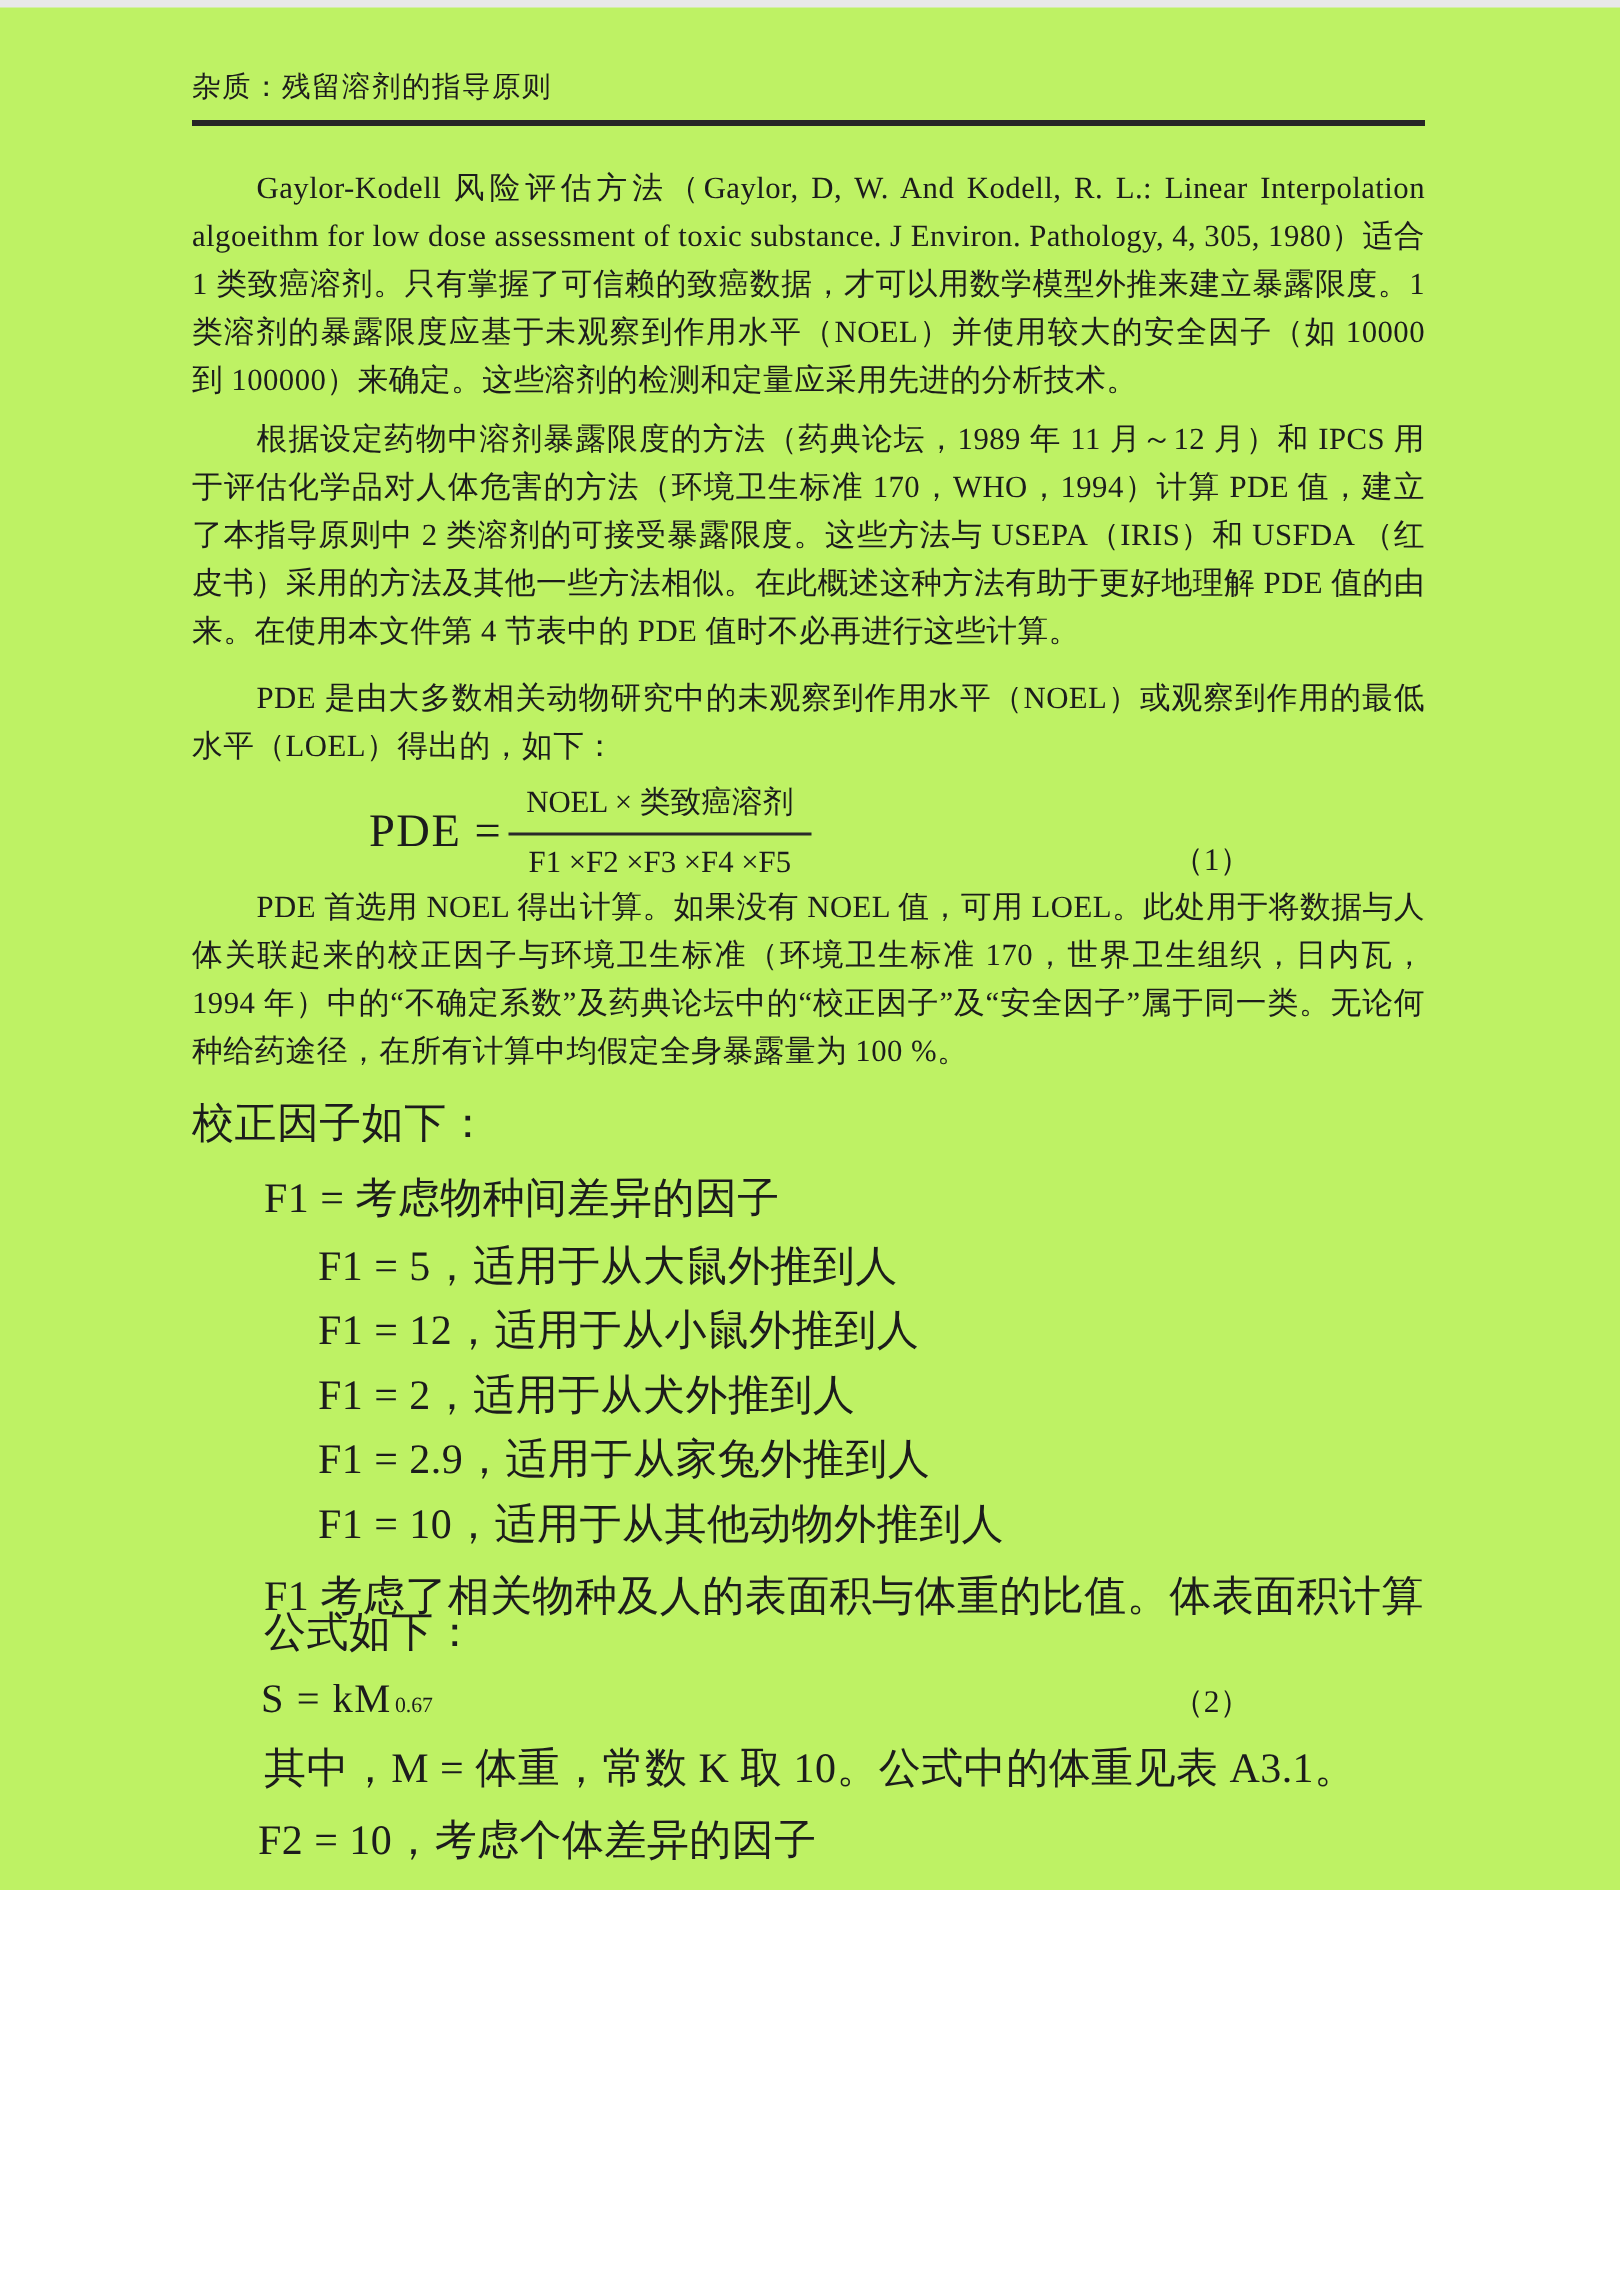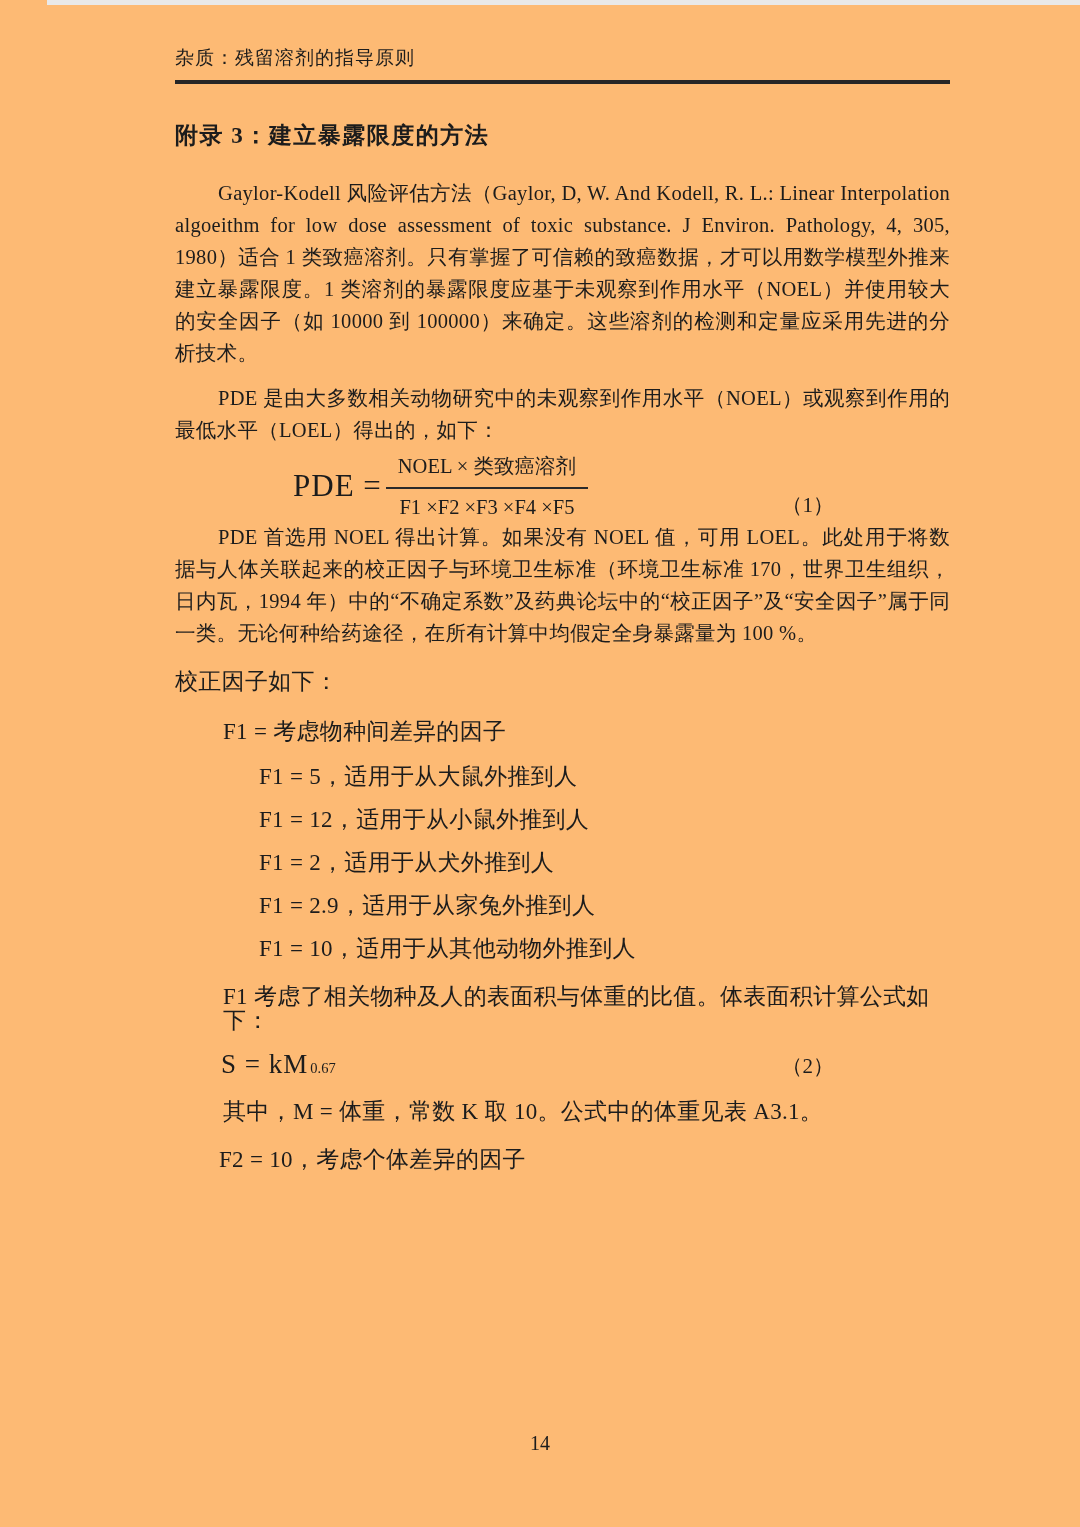--- a/index.html
+++ b/index.html
@@ -2,27 +2,26 @@
 <html lang="zh"><head>
 <meta charset="utf-8">
 <style>
   * { box-sizing: border-box; }
   html, body { margin: 0; padding: 0; }
   body { background: #ffffff; }
 
   .page {
     position: relative;
     width: 1080px;
-    height: 1527px;
+    height: 1260px;
     margin: 0 auto;
-    background: #fdba74;
+    background: #bef264;
     color: #1c1c1c;
     font-family: "Liberation Serif", "DejaVu Serif", serif;
     overflow: hidden;
-    padding-left: 47px;
   }
 
   .top-strip {
     height: 5px;
     background: #e9e9e9;
   }
 
   .content {
     padding: 0 130px 0 128px;
   }
@@ -83,21 +82,21 @@
   .eq-number {
     margin-left: auto;
     margin-right: 116px;
     align-self: flex-end;
     font-size: 21px;
   }
 
   
   .line {
     margin: 0;
-    font-size: 23px;
+    font-size: 28px;
     line-height: 24px;
     letter-spacing: 0.3px;
   }
   .mt-lg { margin-top: 26px; }
   .mt-md { margin-top: 19px; }
   .L1 { margin-left: 48px; }
   .L2 { margin-left: 84px; }
 
   
   .formula2 {
@@ -121,24 +120,24 @@
 <body>
 
 <div class="page">
   <div class="top-strip"></div>
 
   <div class="content">
 
     <div class="running-head">杂质：残留溶剂的指导原则</div>
     <div class="header-rule"></div>
 
-    <h1 class="doc-title">附录 3：建立暴露限度的方法</h1>
 
     <p class="body indent" style="margin-top:26px;">Gaylor-Kodell 风险评估方法（Gaylor, D, W. And Kodell, R. L.: Linear Interpolation algoeithm for low dose assessment of toxic substance. J Environ. Pathology, 4, 305, 1980）适合 1 类致癌溶剂。只有掌握了可信赖的致癌数据，才可以用数学模型外推来建立暴露限度。1 类溶剂的暴露限度应基于未观察到作用水平（NOEL）并使用较大的安全因子（如 10000 到 100000）来确定。这些溶剂的检测和定量应采用先进的分析技术。</p>
 
+    <p class="body indent gap">根据设定药物中溶剂暴露限度的方法（药典论坛，1989 年 11 月～12 月）和 IPCS 用于评估化学品对人体危害的方法（环境卫生标准 170，WHO，1994）计算 PDE 值，建立了本指导原则中 2 类溶剂的可接受暴露限度。这些方法与 USEPA（IRIS）和 USFDA （红皮书）采用的方法及其他一些方法相似。在此概述这种方法有助于更好地理解 PDE 值的由来。在使用本文件第 4 节表中的 PDE 值时不必再进行这些计算。</p>
 
     <p class="body indent" style="margin-top:13px;">PDE 是由大多数相关动物研究中的未观察到作用水平（NOEL）或观察到作用的最低水平（LOEL）得出的，如下：</p>
 
     <div class="formula1">
       <span class="f1-lhs">PDE =</span>
       <span class="frac">
         <span class="frac-num">NOEL × 类致癌溶剂</span>
         <span class="frac-den">F1 ×F2 ×F3 ×F4 ×F5</span>
       </span>
       <span class="eq-number">（1）</span>

